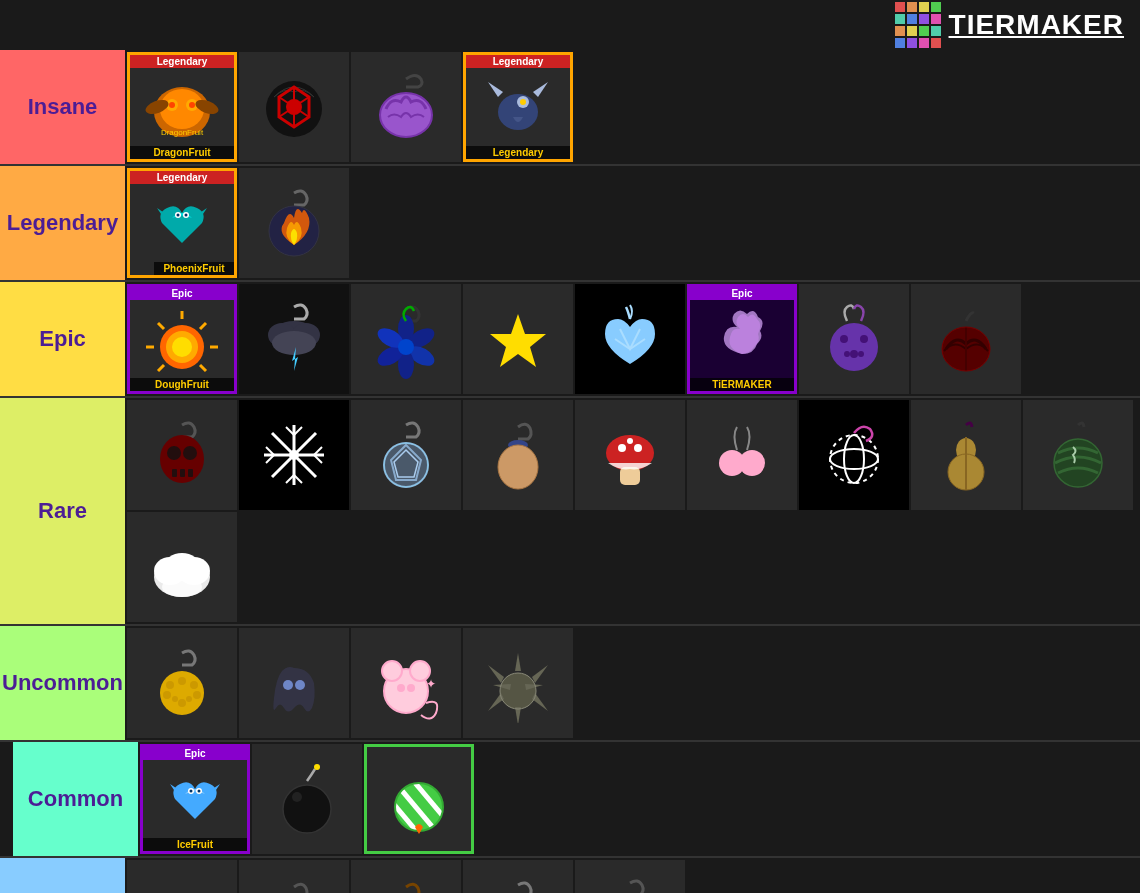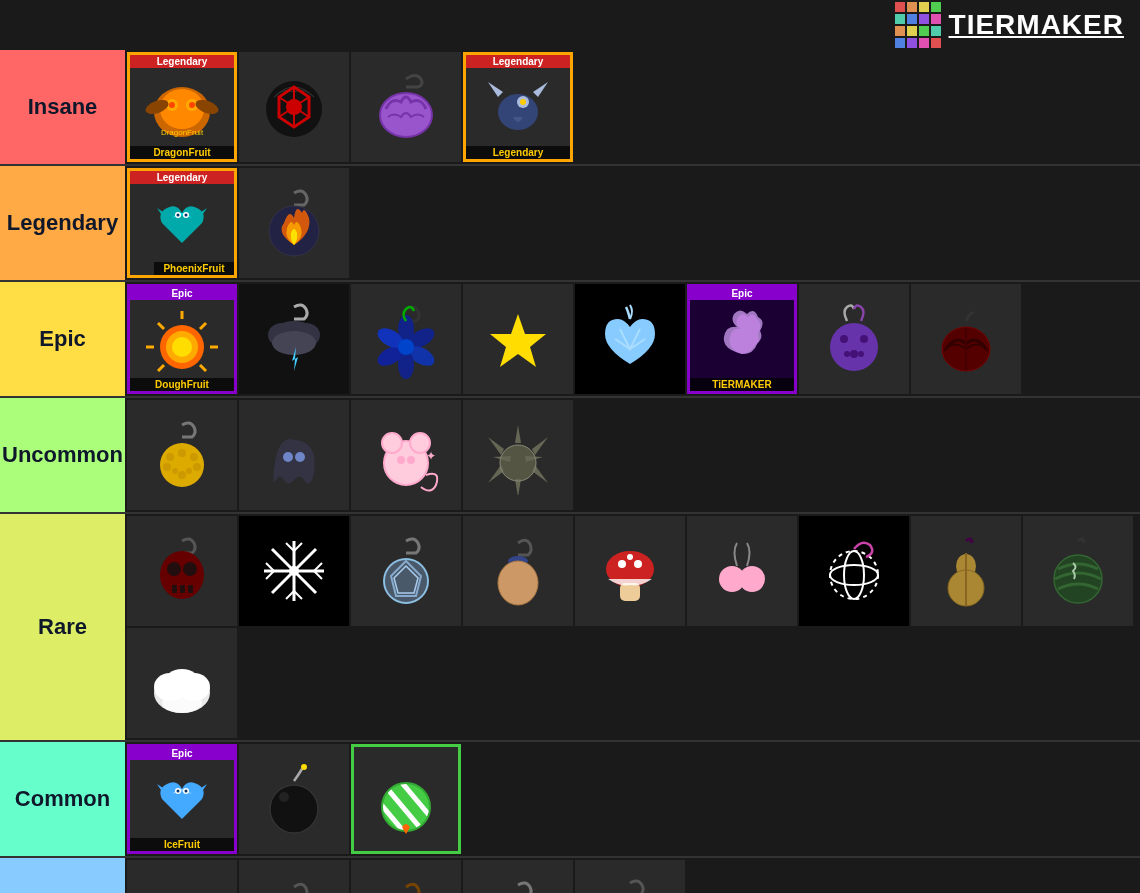--- a/index.html
+++ b/index.html
@@ -67,21 +67,21 @@
     }
 
     .tier-label {
       width: 125px;
       min-width: 125px;
       display: flex;
       align-items: center;
       justify-content: center;
       font-size: 22px;
       font-weight: 900;
-      color: #0f172a;
+      color: #4c1d95;
       text-align: center;
       flex-shrink: 0;
     }
 
     .tier-items {
       display: flex;
       flex-wrap: wrap;
       background: #1a1a1a;
       flex: 1;
       padding: 2px;
@@ -157,21 +157,21 @@
       justify-content: center;
       font-size: 48px;
     }
 
     
     .row-insane { background: #ff6666; }
     .row-legendary { background: #ffaa44; }
     .row-epic { background: #ffdd44; }
     .row-rare { background: #ddee66; }
     .row-uncommon { background: #aafe7a; }
-    .row-common { background: #66ffcc; }
+    .row-common { background: #66ffcc; margin-left: 13px; }
     .row-insanely-bad { background: #88ccff; }
 
     
     .c-red { background: #e05050; }
     .c-orange { background: #e09050; }
     .c-yellow { background: #e0d050; }
     .c-green { background: #50cc50; }
     .c-teal { background: #50ccaa; }
     .c-blue { background: #5080e0; }
     .c-purple { background: #9050e0; }
@@ -452,20 +452,184 @@
 
               <line x1="40" y1="28" x2="40" y2="72" stroke="#440000" stroke-width="2"></line>
               <ellipse cx="40" cy="50" rx="24" ry="22" fill="none" stroke="#770000" stroke-width="1"></ellipse>
             </svg>
           </div>
         </div>
 
       </div>
     </div>
 
+    <div class="tier-row" style="min-height:220px;">
+      <div class="tier-label row-rare">
+        <span>Rare</span>
+      </div>
+      <div class="tier-items">
+
+        <div class="item-cell">
+          <div class="fruit-icon">
+            <svg width="80" height="80" viewBox="0 0 80 80">
+
+              <path d="M40 10 Q48 5 52 12 Q55 18 50 22 L40 22" fill="none" stroke="#555" stroke-width="3"></path>
+
+              <ellipse cx="40" cy="44" rx="22" ry="24" fill="#660000"></ellipse>
+              <circle cx="32" cy="38" r="7" fill="#111" opacity="0.8"></circle>
+              <circle cx="48" cy="38" r="7" fill="#111" opacity="0.8"></circle>
+              <rect x="30" y="54" width="5" height="8" rx="1" fill="#111" opacity="0.8"></rect>
+              <rect x="38" y="54" width="5" height="8" rx="1" fill="#111" opacity="0.8"></rect>
+              <rect x="46" y="54" width="5" height="8" rx="1" fill="#111" opacity="0.8"></rect>
+            </svg>
+          </div>
+        </div>
+
+        <div class="item-cell" style="background:#000;">
+          <div class="fruit-icon">
+            <svg width="80" height="80" viewBox="0 0 80 80">
+
+              <line x1="40" y1="10" x2="40" y2="70" stroke="white" stroke-width="3"></line>
+              <line x1="10" y1="40" x2="70" y2="40" stroke="white" stroke-width="3"></line>
+              <line x1="18" y1="18" x2="62" y2="62" stroke="white" stroke-width="3"></line>
+              <line x1="62" y1="18" x2="18" y2="62" stroke="white" stroke-width="3"></line>
+
+              <line x1="40" y1="20" x2="32" y2="12" stroke="white" stroke-width="2"></line>
+              <line x1="40" y1="20" x2="48" y2="12" stroke="white" stroke-width="2"></line>
+              <line x1="40" y1="60" x2="32" y2="68" stroke="white" stroke-width="2"></line>
+              <line x1="40" y1="60" x2="48" y2="68" stroke="white" stroke-width="2"></line>
+              <line x1="20" y1="40" x2="12" y2="32" stroke="white" stroke-width="2"></line>
+              <line x1="20" y1="40" x2="12" y2="48" stroke="white" stroke-width="2"></line>
+              <line x1="60" y1="40" x2="68" y2="32" stroke="white" stroke-width="2"></line>
+              <line x1="60" y1="40" x2="68" y2="48" stroke="white" stroke-width="2"></line>
+              <circle cx="40" cy="40" r="5" fill="white"></circle>
+            </svg>
+          </div>
+        </div>
+
+        <div class="item-cell">
+          <div class="fruit-icon">
+            <svg width="80" height="80" viewBox="0 0 80 80">
+
+              <path d="M40 10 Q48 5 52 12 Q55 18 50 22 L40 22" fill="none" stroke="#777" stroke-width="3"></path>
+
+              <circle cx="40" cy="50" r="22" fill="rgba(150,200,255,0.3)" stroke="#88aacc" stroke-width="2"></circle>
+
+              <polygon points="40,30 55,45 50,65 30,65 25,45" fill="none" stroke="#88aacc" stroke-width="2"></polygon>
+              <polygon points="40,35 52,47 48,62 32,62 28,47" fill="none" stroke="#aaccee" stroke-width="1.5"></polygon>
+              <circle cx="40" cy="50" r="22" fill="none" stroke="#88ccee" stroke-width="1"></circle>
+            </svg>
+          </div>
+        </div>
+
+        <div class="item-cell">
+          <div class="fruit-icon">
+            <svg width="80" height="80" viewBox="0 0 80 80">
+
+              <path d="M40 12 Q48 6 52 13 Q55 20 50 24 L40 24" fill="none" stroke="#555" stroke-width="3"></path>
+
+              <ellipse cx="40" cy="30" rx="10" ry="5" fill="#334488"></ellipse>
+
+              <ellipse cx="40" cy="52" rx="20" ry="22" fill="#cc9966"></ellipse>
+              <ellipse cx="40" cy="52" rx="20" ry="22" fill="none" stroke="#aa7744" stroke-width="1"></ellipse>
+            </svg>
+          </div>
+        </div>
+
+        <div class="item-cell">
+          <div class="fruit-icon">
+            <svg width="80" height="80" viewBox="0 0 80 80">
+
+              <ellipse cx="40" cy="38" rx="24" ry="18" fill="#cc2222"></ellipse>
+
+              <circle cx="32" cy="33" r="4" fill="white"></circle>
+              <circle cx="48" cy="33" r="4" fill="white"></circle>
+              <circle cx="40" cy="26" r="3" fill="white"></circle>
+
+              <rect x="30" y="52" width="20" height="18" rx="5" fill="#eecc99"></rect>
+
+              <path d="M18 48 Q30 56 40 54 Q50 56 62 48" fill="white" opacity="0.8"></path>
+            </svg>
+          </div>
+        </div>
+
+        <div class="item-cell">
+          <div class="fruit-icon">
+            <svg width="80" height="80" viewBox="0 0 80 80">
+
+              <path d="M35 35 Q30 20 35 12" fill="none" stroke="#888" stroke-width="2"></path>
+              <path d="M45 35 Q50 20 45 12" fill="none" stroke="#888" stroke-width="2"></path>
+
+              <circle cx="30" cy="48" r="13" fill="#ffaacc"></circle>
+              <circle cx="50" cy="48" r="13" fill="#ffaacc"></circle>
+            </svg>
+          </div>
+        </div>
+
+        <div class="item-cell" style="background:#000;">
+          <div class="fruit-icon">
+            <svg width="80" height="80" viewBox="0 0 80 80">
+
+              <circle cx="40" cy="44" r="24" fill="none" stroke="white" stroke-width="2" stroke-dasharray="4,4"></circle>
+              <ellipse cx="40" cy="44" rx="24" ry="10" fill="none" stroke="white" stroke-width="2"></ellipse>
+              <ellipse cx="40" cy="44" rx="10" ry="24" fill="none" stroke="white" stroke-width="2"></ellipse>
+
+              <path d="M40 18 Q48 8 56 14 Q62 22 52 26" fill="none" stroke="#cc44aa" stroke-width="2.5"></path>
+            </svg>
+          </div>
+        </div>
+
+        <div class="item-cell">
+          <div class="fruit-icon">
+            <svg width="80" height="80" viewBox="0 0 80 80">
+
+              <path d="M40 10 Q45 5 46 12" fill="none" stroke="#440044" stroke-width="3"></path>
+
+              <ellipse cx="40" cy="35" rx="10" ry="12" fill="#aa8833"></ellipse>
+              <ellipse cx="40" cy="57" rx="18" ry="18" fill="#aa8833"></ellipse>
+
+              <line x1="40" y1="22" x2="40" y2="75" stroke="#886622" stroke-width="2"></line>
+              <ellipse cx="40" cy="57" rx="18" ry="18" fill="none" stroke="#886622" stroke-width="1"></ellipse>
+            </svg>
+          </div>
+        </div>
+
+        <div class="item-cell">
+          <div class="fruit-icon">
+            <svg width="80" height="80" viewBox="0 0 80 80">
+
+              <path d="M40 10 Q45 5 46 12" fill="none" stroke="#333" stroke-width="3"></path>
+
+              <circle cx="40" cy="48" r="24" fill="#224422"></circle>
+              <path d="M20 38 Q40 28 60 38" fill="none" stroke="#336633" stroke-width="3"></path>
+              <path d="M17 48 Q40 36 63 48" fill="none" stroke="#336633" stroke-width="3"></path>
+              <path d="M20 58 Q40 48 60 58" fill="none" stroke="#336633" stroke-width="3"></path>
+              <circle cx="40" cy="48" r="24" fill="none" stroke="#336633" stroke-width="1.5"></circle>
+
+              <path d="M35 32 Q40 36 35 40 Q38 44 36 48" fill="none" stroke="#aaccaa" stroke-width="2"></path>
+            </svg>
+          </div>
+        </div>
+
+        <div class="item-cell">
+          <div class="fruit-icon">
+            <svg width="80" height="80" viewBox="0 0 80 80">
+
+              <ellipse cx="40" cy="50" rx="28" ry="20" fill="white" opacity="0.9"></ellipse>
+              <ellipse cx="28" cy="44" rx="16" ry="14" fill="white"></ellipse>
+              <ellipse cx="52" cy="44" rx="16" ry="14" fill="white"></ellipse>
+              <ellipse cx="40" cy="40" rx="18" ry="14" fill="white"></ellipse>
+              <ellipse cx="40" cy="60" rx="20" ry="10" fill="white" opacity="0.8"></ellipse>
+            </svg>
+          </div>
+        </div>
+
+      </div>
+    </div>
+
     <div class="tier-row">
       <div class="tier-label row-uncommon">
         <span>Uncommon</span>
       </div>
       <div class="tier-items">
 
         <div class="item-cell">
           <div class="fruit-icon">
             <svg width="80" height="80" viewBox="0 0 80 80">
 
@@ -523,184 +687,20 @@
 
               <polygon points="40,10 37,28 43,28" fill="#666655"></polygon>
               <polygon points="70,22 54,34 57,40" fill="#666655"></polygon>
               <polygon points="70,68 54,56 57,50" fill="#666655"></polygon>
               <polygon points="40,82 37,64 43,64" fill="#666655"></polygon>
               <polygon points="10,68 26,56 23,50" fill="#666655"></polygon>
               <polygon points="10,22 26,34 23,40" fill="#666655"></polygon>
               <polygon points="65,42 47,41 48,47" fill="#666655"></polygon>
               <polygon points="15,42 33,41 32,47" fill="#666655"></polygon>
               <circle cx="40" cy="48" r="18" fill="none" stroke="#888877" stroke-width="1"></circle>
-            </svg>
-          </div>
-        </div>
-
-      </div>
-    </div>
-
-    <div class="tier-row" style="min-height:220px;">
-      <div class="tier-label row-rare">
-        <span>Rare</span>
-      </div>
-      <div class="tier-items">
-
-        <div class="item-cell">
-          <div class="fruit-icon">
-            <svg width="80" height="80" viewBox="0 0 80 80">
-
-              <path d="M40 10 Q48 5 52 12 Q55 18 50 22 L40 22" fill="none" stroke="#555" stroke-width="3"></path>
-
-              <ellipse cx="40" cy="44" rx="22" ry="24" fill="#660000"></ellipse>
-              <circle cx="32" cy="38" r="7" fill="#111" opacity="0.8"></circle>
-              <circle cx="48" cy="38" r="7" fill="#111" opacity="0.8"></circle>
-              <rect x="30" y="54" width="5" height="8" rx="1" fill="#111" opacity="0.8"></rect>
-              <rect x="38" y="54" width="5" height="8" rx="1" fill="#111" opacity="0.8"></rect>
-              <rect x="46" y="54" width="5" height="8" rx="1" fill="#111" opacity="0.8"></rect>
-            </svg>
-          </div>
-        </div>
-
-        <div class="item-cell" style="background:#000;">
-          <div class="fruit-icon">
-            <svg width="80" height="80" viewBox="0 0 80 80">
-
-              <line x1="40" y1="10" x2="40" y2="70" stroke="white" stroke-width="3"></line>
-              <line x1="10" y1="40" x2="70" y2="40" stroke="white" stroke-width="3"></line>
-              <line x1="18" y1="18" x2="62" y2="62" stroke="white" stroke-width="3"></line>
-              <line x1="62" y1="18" x2="18" y2="62" stroke="white" stroke-width="3"></line>
-
-              <line x1="40" y1="20" x2="32" y2="12" stroke="white" stroke-width="2"></line>
-              <line x1="40" y1="20" x2="48" y2="12" stroke="white" stroke-width="2"></line>
-              <line x1="40" y1="60" x2="32" y2="68" stroke="white" stroke-width="2"></line>
-              <line x1="40" y1="60" x2="48" y2="68" stroke="white" stroke-width="2"></line>
-              <line x1="20" y1="40" x2="12" y2="32" stroke="white" stroke-width="2"></line>
-              <line x1="20" y1="40" x2="12" y2="48" stroke="white" stroke-width="2"></line>
-              <line x1="60" y1="40" x2="68" y2="32" stroke="white" stroke-width="2"></line>
-              <line x1="60" y1="40" x2="68" y2="48" stroke="white" stroke-width="2"></line>
-              <circle cx="40" cy="40" r="5" fill="white"></circle>
-            </svg>
-          </div>
-        </div>
-
-        <div class="item-cell">
-          <div class="fruit-icon">
-            <svg width="80" height="80" viewBox="0 0 80 80">
-
-              <path d="M40 10 Q48 5 52 12 Q55 18 50 22 L40 22" fill="none" stroke="#777" stroke-width="3"></path>
-
-              <circle cx="40" cy="50" r="22" fill="rgba(150,200,255,0.3)" stroke="#88aacc" stroke-width="2"></circle>
-
-              <polygon points="40,30 55,45 50,65 30,65 25,45" fill="none" stroke="#88aacc" stroke-width="2"></polygon>
-              <polygon points="40,35 52,47 48,62 32,62 28,47" fill="none" stroke="#aaccee" stroke-width="1.5"></polygon>
-              <circle cx="40" cy="50" r="22" fill="none" stroke="#88ccee" stroke-width="1"></circle>
-            </svg>
-          </div>
-        </div>
-
-        <div class="item-cell">
-          <div class="fruit-icon">
-            <svg width="80" height="80" viewBox="0 0 80 80">
-
-              <path d="M40 12 Q48 6 52 13 Q55 20 50 24 L40 24" fill="none" stroke="#555" stroke-width="3"></path>
-
-              <ellipse cx="40" cy="30" rx="10" ry="5" fill="#334488"></ellipse>
-
-              <ellipse cx="40" cy="52" rx="20" ry="22" fill="#cc9966"></ellipse>
-              <ellipse cx="40" cy="52" rx="20" ry="22" fill="none" stroke="#aa7744" stroke-width="1"></ellipse>
-            </svg>
-          </div>
-        </div>
-
-        <div class="item-cell">
-          <div class="fruit-icon">
-            <svg width="80" height="80" viewBox="0 0 80 80">
-
-              <ellipse cx="40" cy="38" rx="24" ry="18" fill="#cc2222"></ellipse>
-
-              <circle cx="32" cy="33" r="4" fill="white"></circle>
-              <circle cx="48" cy="33" r="4" fill="white"></circle>
-              <circle cx="40" cy="26" r="3" fill="white"></circle>
-
-              <rect x="30" y="52" width="20" height="18" rx="5" fill="#eecc99"></rect>
-
-              <path d="M18 48 Q30 56 40 54 Q50 56 62 48" fill="white" opacity="0.8"></path>
-            </svg>
-          </div>
-        </div>
-
-        <div class="item-cell">
-          <div class="fruit-icon">
-            <svg width="80" height="80" viewBox="0 0 80 80">
-
-              <path d="M35 35 Q30 20 35 12" fill="none" stroke="#888" stroke-width="2"></path>
-              <path d="M45 35 Q50 20 45 12" fill="none" stroke="#888" stroke-width="2"></path>
-
-              <circle cx="30" cy="48" r="13" fill="#ffaacc"></circle>
-              <circle cx="50" cy="48" r="13" fill="#ffaacc"></circle>
-            </svg>
-          </div>
-        </div>
-
-        <div class="item-cell" style="background:#000;">
-          <div class="fruit-icon">
-            <svg width="80" height="80" viewBox="0 0 80 80">
-
-              <circle cx="40" cy="44" r="24" fill="none" stroke="white" stroke-width="2" stroke-dasharray="4,4"></circle>
-              <ellipse cx="40" cy="44" rx="24" ry="10" fill="none" stroke="white" stroke-width="2"></ellipse>
-              <ellipse cx="40" cy="44" rx="10" ry="24" fill="none" stroke="white" stroke-width="2"></ellipse>
-
-              <path d="M40 18 Q48 8 56 14 Q62 22 52 26" fill="none" stroke="#cc44aa" stroke-width="2.5"></path>
-            </svg>
-          </div>
-        </div>
-
-        <div class="item-cell">
-          <div class="fruit-icon">
-            <svg width="80" height="80" viewBox="0 0 80 80">
-
-              <path d="M40 10 Q45 5 46 12" fill="none" stroke="#440044" stroke-width="3"></path>
-
-              <ellipse cx="40" cy="35" rx="10" ry="12" fill="#aa8833"></ellipse>
-              <ellipse cx="40" cy="57" rx="18" ry="18" fill="#aa8833"></ellipse>
-
-              <line x1="40" y1="22" x2="40" y2="75" stroke="#886622" stroke-width="2"></line>
-              <ellipse cx="40" cy="57" rx="18" ry="18" fill="none" stroke="#886622" stroke-width="1"></ellipse>
-            </svg>
-          </div>
-        </div>
-
-        <div class="item-cell">
-          <div class="fruit-icon">
-            <svg width="80" height="80" viewBox="0 0 80 80">
-
-              <path d="M40 10 Q45 5 46 12" fill="none" stroke="#333" stroke-width="3"></path>
-
-              <circle cx="40" cy="48" r="24" fill="#224422"></circle>
-              <path d="M20 38 Q40 28 60 38" fill="none" stroke="#336633" stroke-width="3"></path>
-              <path d="M17 48 Q40 36 63 48" fill="none" stroke="#336633" stroke-width="3"></path>
-              <path d="M20 58 Q40 48 60 58" fill="none" stroke="#336633" stroke-width="3"></path>
-              <circle cx="40" cy="48" r="24" fill="none" stroke="#336633" stroke-width="1.5"></circle>
-
-              <path d="M35 32 Q40 36 35 40 Q38 44 36 48" fill="none" stroke="#aaccaa" stroke-width="2"></path>
-            </svg>
-          </div>
-        </div>
-
-        <div class="item-cell">
-          <div class="fruit-icon">
-            <svg width="80" height="80" viewBox="0 0 80 80">
-
-              <ellipse cx="40" cy="50" rx="28" ry="20" fill="white" opacity="0.9"></ellipse>
-              <ellipse cx="28" cy="44" rx="16" ry="14" fill="white"></ellipse>
-              <ellipse cx="52" cy="44" rx="16" ry="14" fill="white"></ellipse>
-              <ellipse cx="40" cy="40" rx="18" ry="14" fill="white"></ellipse>
-              <ellipse cx="40" cy="60" rx="20" ry="10" fill="white" opacity="0.8"></ellipse>
             </svg>
           </div>
         </div>
 
       </div>
     </div>
 
     <div class="tier-row">
       <div class="tier-label row-common">
         <span>Common</span>

